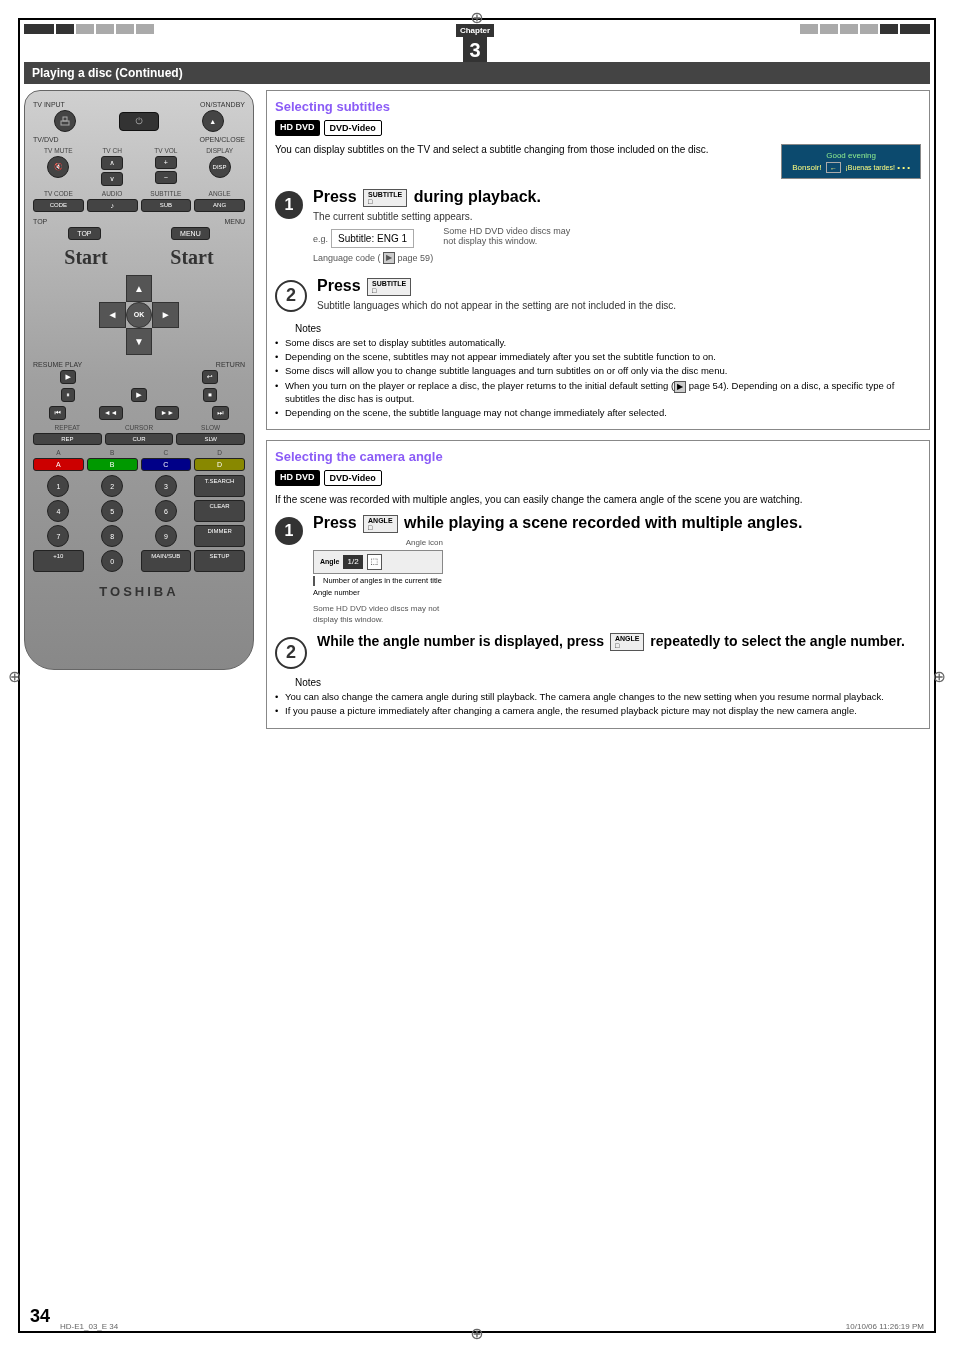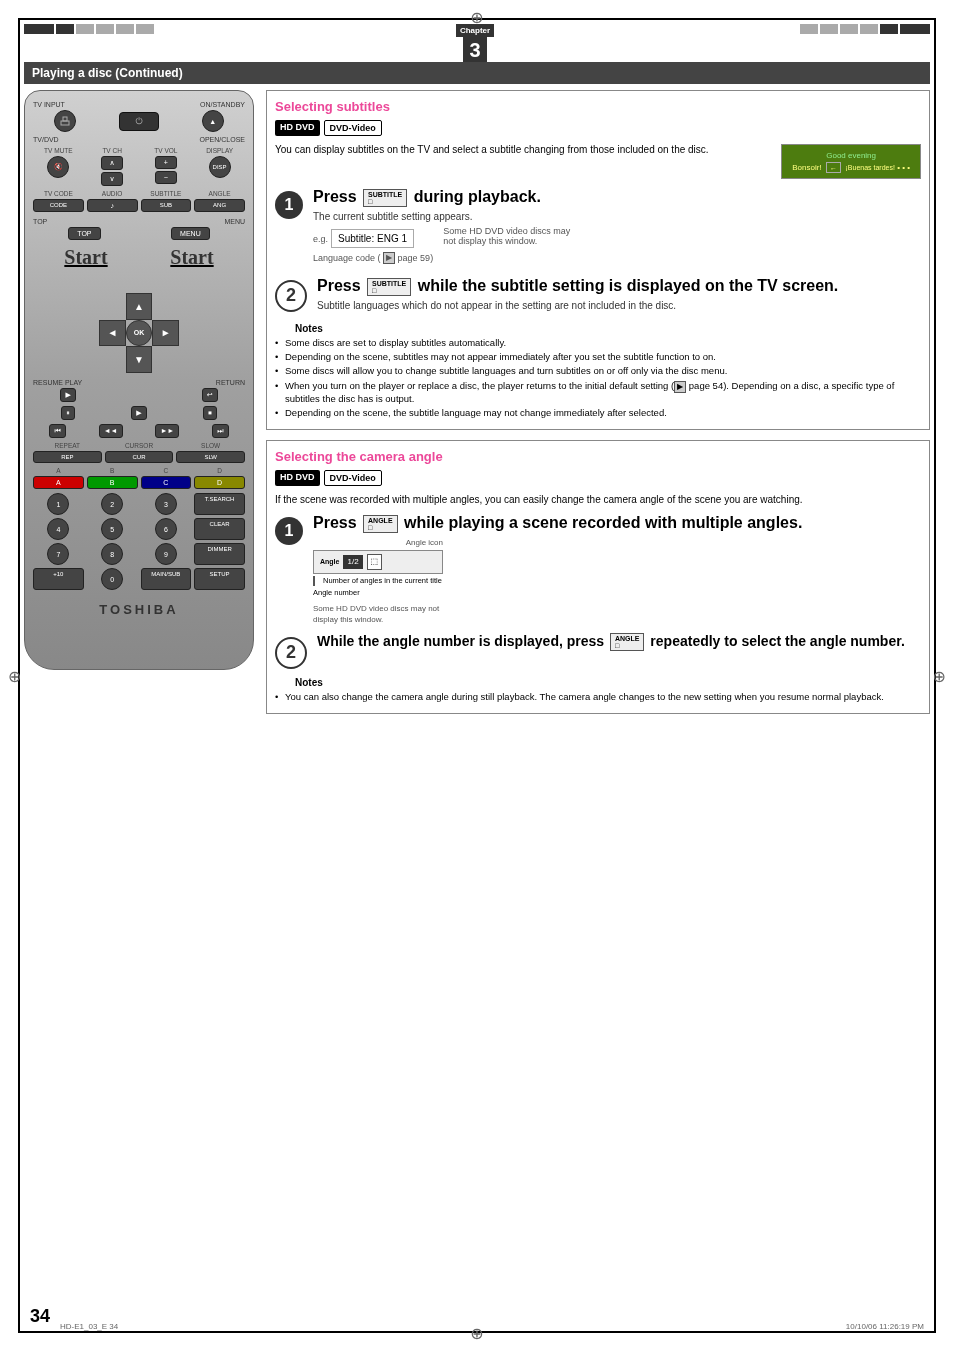--- a/index.html
+++ b/index.html
@@ -123,21 +123,21 @@
 
     
     .section-box {
       border: 1px solid #888;
       padding: 8px;
     }
     .section-box-title {
       font-size: 13px;
       font-weight: bold;
       margin-bottom: 6px;
-      color: #ec4899;
+      color: #8b5cf6;
     }
 
     
     .format-badges {
       display: flex;
       gap: 4px;
       margin-bottom: 8px;
     }
     .badge-hddvd {
       background: #000;
@@ -227,21 +227,21 @@
       padding: 3px 6px;
       font-size: 10px;
       display: inline-block;
       margin: 3px 0;
     }
 
     .notes-section {
       margin-top: 4px;
     }
     .notes-title {
-      font-weight: bold;
+      font-weight: normal;
       font-size: 10px;
       margin-bottom: 3px;
       padding-left: 20px;
     }
     .note-item {
       font-size: 9.5px;
       margin-bottom: 2px;
       padding-left: 10px;
       position: relative;
       line-height: 1.3;
@@ -371,22 +371,21 @@
       color: #fff;
       cursor: pointer;
     }
 
     .remote-dpad-corner { background: transparent; }
 
     .remote-start-area {
       display: flex;
       justify-content: space-around;
       align-items: center;
-      margin-bottom: 24px;
-      text-decoration: underline;
+      margin-bottom: 6px;
     }
 
     .start-text {
       font-size: 20px;
       font-weight: bold;
       color: #333;
       font-family: serif;
     }
 
     .remote-brand {
@@ -676,21 +675,21 @@
     <div class="section-box">
       <div class="section-box-title">Selecting subtitles</div>
 
       <div class="format-badges">
         <span class="badge-hddvd">HD DVD</span>
         <span class="badge-dvd">DVD-Video</span>
       </div>
 
       <div style="display:flex; margin-bottom:8px;">
         <div style="flex:1; font-size:10px;">You can display subtitles on the TV and select a subtitle changing from those included on the disc.</div>
-        <div style="margin-left:8px; border:1px solid #888; background:#4d7c0f; color:#eee; padding:6px 10px; font-size:8px; min-width:120px; text-align:center; flex-shrink:0;">
+        <div style="margin-left:8px; border:1px solid #888; background:#0c4a6e; color:#eee; padding:6px 10px; font-size:8px; min-width:120px; text-align:center; flex-shrink:0;">
           <div style="color:#90ee90; font-size:8px;">
             <span>Good evening</span>
           </div>
           <div style="color:#ffff80; font-size:8px; margin-top:3px;">
             <span>Bonsoir!</span>&nbsp;
             <span style="border:1px solid #aaa; padding:1px 3px; font-size:7px;">←</span>
             &nbsp;<span style="font-size:7px;">¡Buenas tardes!</span>&nbsp;•&nbsp;•&nbsp;•
           </div>
         </div>
       </div>
@@ -726,21 +725,20 @@
 
       <div class="step-row">
         <div class="step-circle-outline">2</div>
         <div class="step-content">
           <div class="step-title">
             <span>Press</span>
             <span class="button-icon">
               <span style="font-size:7px;display:block;line-height:1;">SUBTITLE</span>
               <span style="font-size:7px;display:block;line-height:1;">□</span>
             </span>
-            <span>while the subtitle setting is displayed on the TV screen.</span>
           </div>
           <div class="step-subtitle">Subtitle languages which do not appear in the setting are not included in the disc.</div>
         </div>
       </div>
 
       <div class="notes-section">
         <div class="notes-title">Notes</div>
         <div class="note-item">Some discs are set to display subtitles automatically.</div>
         <div class="note-item">Depending on the scene, subtitles may not appear immediately after you set the subtitle function to on.</div>
         <div class="note-item">Some discs will allow you to change subtitle languages and turn subtitles on or off only via the disc menu.</div>
@@ -801,20 +799,21 @@
               <span style="font-size:7px;display:block;line-height:1;">□</span>
             </span>
             <span>repeatedly to select the angle number.</span>
           </div>
         </div>
       </div>
 
       <div class="notes-section">
         <div class="notes-title">Notes</div>
         <div class="note-item">You can also change the camera angle during still playback. The camera angle changes to the new setting when you resume normal playback.</div>
+        <div class="note-item">If you pause a picture immediately after changing a camera angle, the resumed playback picture may not display the new camera angle.</div>
       </div>
     </div>
 
   </div>
 </div>
 
 <div class="page-number">34</div>
 
 <div class="bottom-bar-left">HD-E1_03_E  34</div>
 <div class="bottom-bar-right">10/10/06  11:26:19 PM</div>

